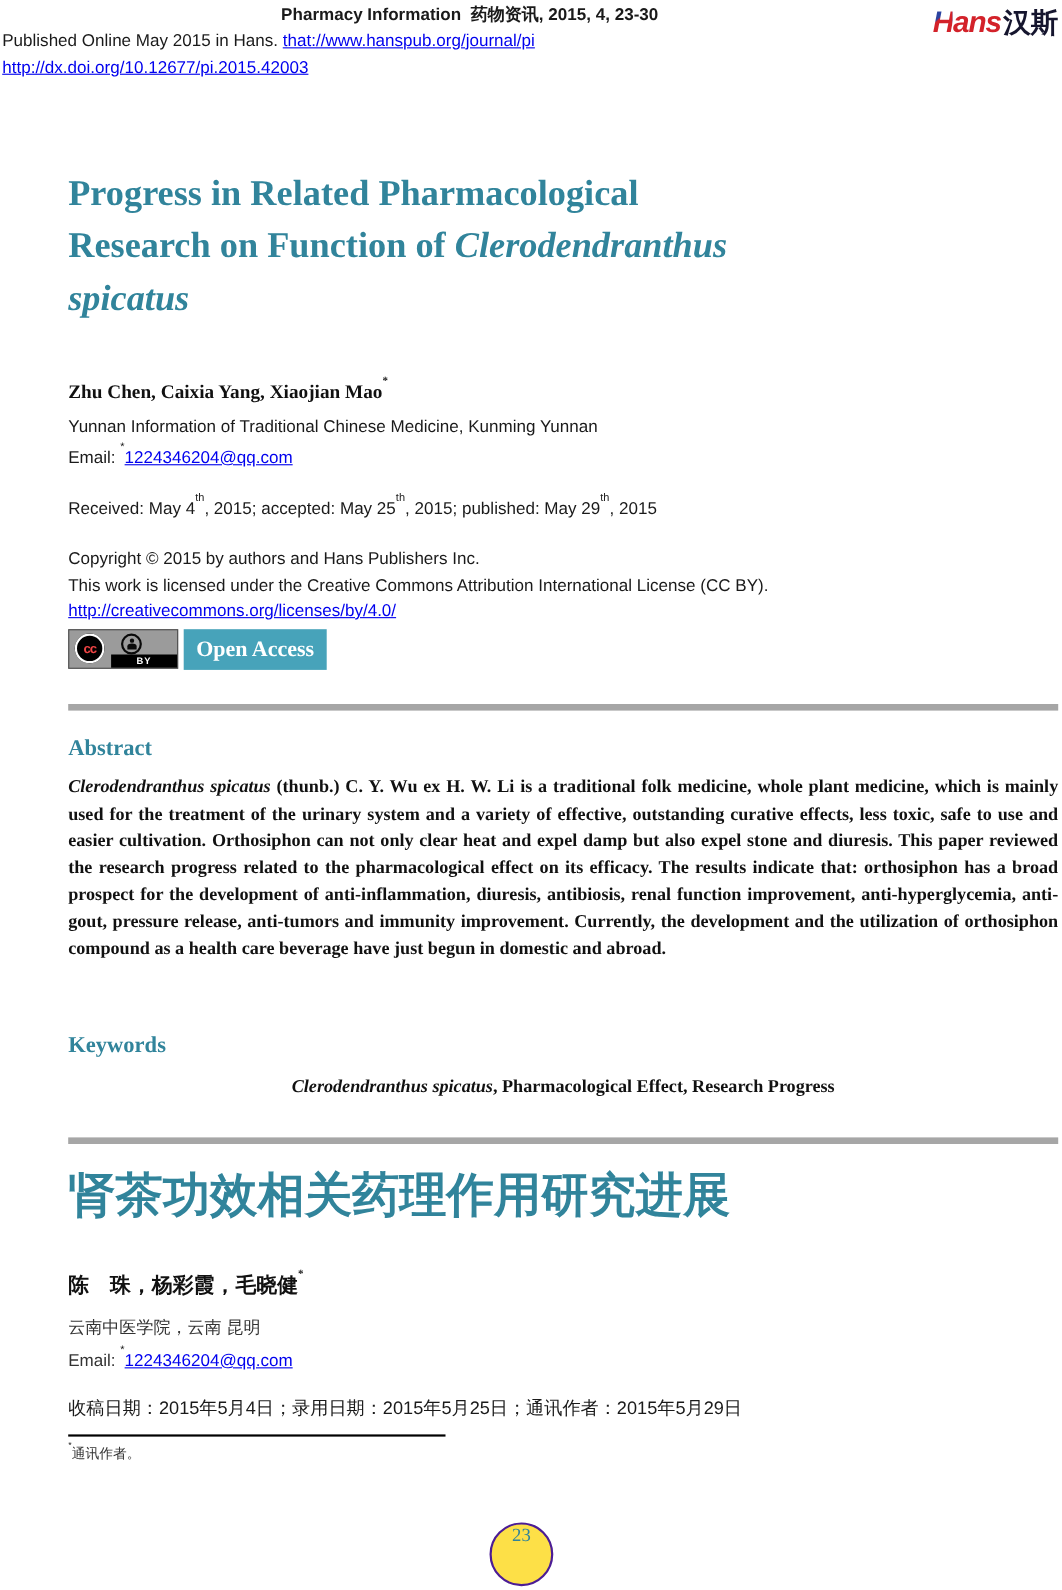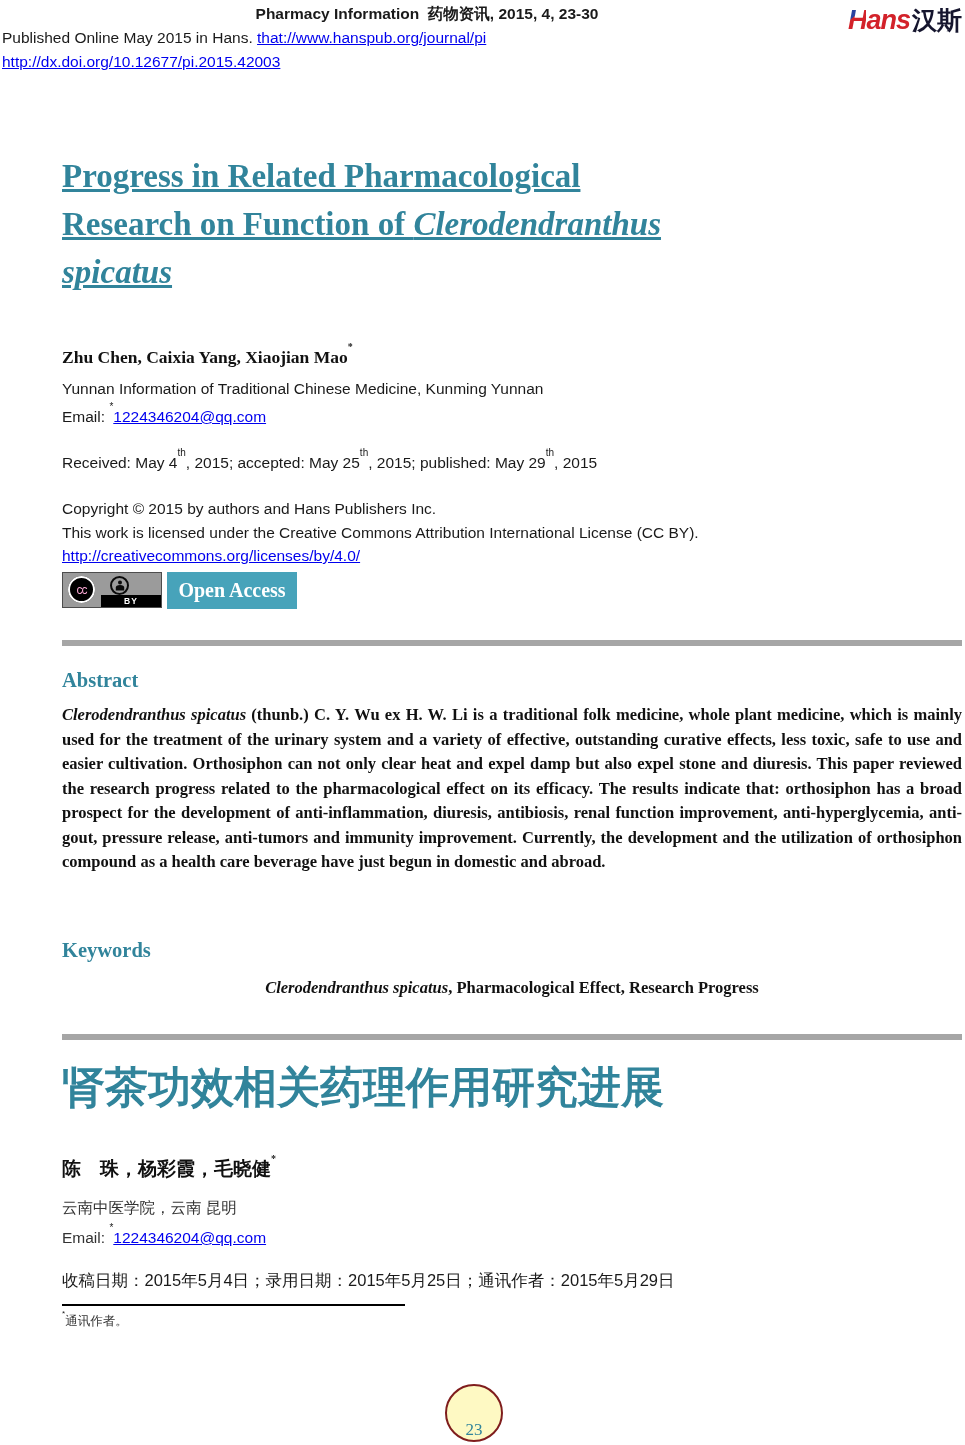--- a/index.html
+++ b/index.html
@@ -17,34 +17,34 @@
   .logo-en{font-style:italic;font-weight:bold;font-size:27px;color:#d3222a;letter-spacing:-1px;}
   .logo-h{background:linear-gradient(140deg,#2b43a0 0%,#2b43a0 36%,#d3222a 38%);
           -webkit-background-clip:text;background-clip:text;-webkit-text-fill-color:transparent;}
   .logo-cn{font-weight:900;font-size:25px;color:#15152e;margin-left:2px;}
 
   
   .content{position:absolute;left:62px;top:0;width:900px;height:1445px;}
   .abs{position:absolute;left:0;width:100%;}
 
   .title{top:152px;font-family:"Liberation Serif",serif;font-weight:bold;
-         font-size:33px;line-height:48px;color:#31849B;text-decoration:underline;}
+         font-size:33px;line-height:48px;color:#31849B;}
   .title .it{font-style:italic;}
 
   .authors{top:340px;font-family:"Liberation Serif",serif;font-weight:bold;font-size:17.5px;line-height:26px;color:#111;}
 
   .plain15{font-size:15.5px;line-height:24px;color:#1a1a1a;}
   .affil-blk{top:377px;}
   .received{top:447px;}
   .copyright-blk{top:497px;line-height:23.5px;}
 
   .badges{top:572px;display:flex;gap:5px;align-items:flex-start;}
   .cc-badge{width:100px;height:36px;background:#9b9b9b;border:1px solid #4d4d4d;position:relative;box-sizing:border-box;}
   .cc-circle{position:absolute;left:5px;top:3px;width:27px;height:27px;border-radius:50%;
-             background:#000;box-shadow:inset 0 0 0 2px #fff;color:#f9a8d4;font-weight:normal;
+             background:#000;box-shadow:inset 0 0 0 2px #fff;color:#ef4444;font-weight:bold;
              font-size:12px;display:flex;align-items:center;justify-content:center;letter-spacing:-1px;}
   .person-circle{position:absolute;left:47px;top:3px;width:19px;height:19px;border-radius:50%;
              border:2.5px solid #0a0a0a;box-sizing:border-box;display:flex;align-items:center;justify-content:center;}
   .by-strip{position:absolute;right:0;bottom:0;width:60px;height:12px;background:#000;color:#fff;
              font-size:8.5px;font-weight:bold;text-align:center;line-height:12px;letter-spacing:1px;}
   .oa-badge{width:130px;height:37px;background:#47A3BA;color:#fff;display:flex;align-items:center;
              justify-content:center;font-family:"Liberation Serif",serif;font-weight:bold;font-size:20px;}
 
   .divider{height:6px;background:#A6A6A6;}
   .div1{top:640px;} .div2{top:1034px;}
@@ -60,21 +60,21 @@
   .cn-title{top:1058px;font-weight:bold;font-size:43px;line-height:58px;color:#31849B;}
   .cn-authors{top:1150px;font-family:"Liberation Serif",serif;font-weight:bold;font-size:19px;line-height:30px;color:#111;}
   .cn-affil-blk{top:1195px;font-size:15.5px;line-height:26px;color:#333;}
   .cn-dates{top:1266px;font-size:16.5px;line-height:28px;color:#1a1a1a;}
 
   .foot-rule{top:1304px;width:343px;border-top:2px solid #000;height:0;}
   .footnote{top:1306px;font-size:12.5px;line-height:24px;color:#333;}
   .footnote sup.mark{font-size:8px;top:-4px;}
 
   .page-circle{position:absolute;left:445px;top:1384px;width:58px;height:58px;border-radius:50%;
-    background:#fef9c3;border:2px solid #7f1d1d;box-sizing:border-box;display:flex;align-items:flex-end;
+    background:#fde047;border:2px solid #4c1d95;box-sizing:border-box;display:flex;align-items:flex-start;
     justify-content:center;font-family:"Liberation Serif",serif;font-size:17px;color:#31849B;}
 </style>
 </head>
 <body>
 
 <div class="hdr">
   <div class="hdr-line1"><span>Pharmacy Information</span>&nbsp;&nbsp;<span>药物资讯, 2015, 4, 23-30</span></div>
   <div><span>Published Online May 2015 in Hans. </span><a href="#">that://www.hanspub.org/journal/pi</a></div>
   <div><a href="#">http://dx.doi.org/10.12677/pi.2015.42003</a></div>
 </div>

